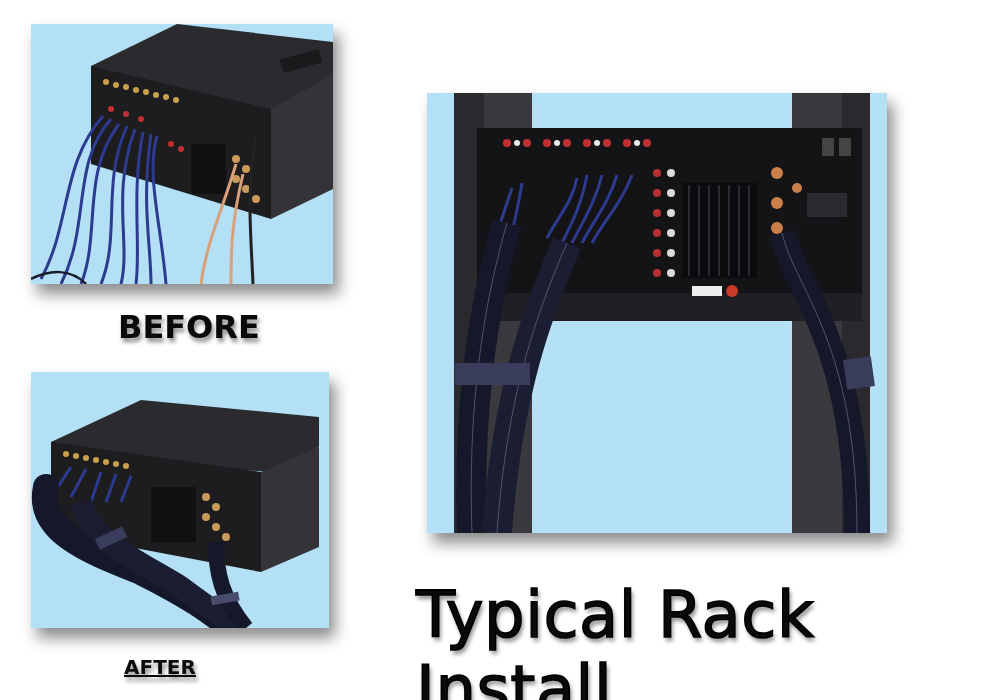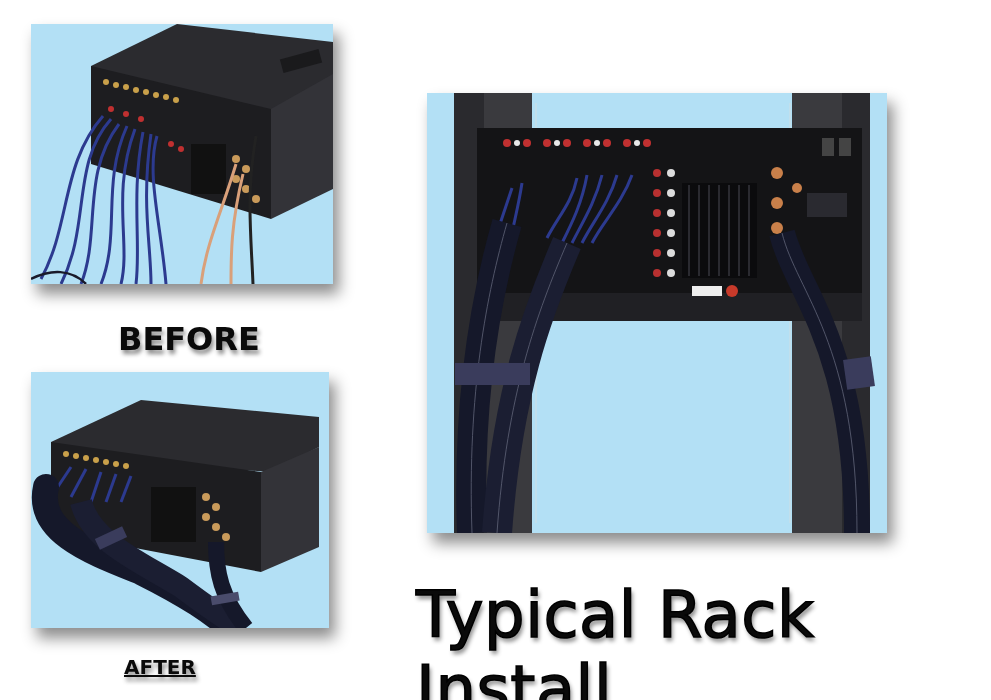--- a/index.html
+++ b/index.html
@@ -15,21 +15,21 @@
     overflow:hidden;
   }
   .caption {
     position:absolute;
     font-family: "DejaVu Sans", sans-serif;
     font-weight:bold;
     color:#0a0a0a;
     text-shadow: 2px 4px 4px rgba(0,0,0,0.45);
     letter-spacing:0px;
   }
-  .cap-before { left:118px; top:320px; font-size:32px; }
+  .cap-before { left:118px; top:308px; font-size:32px; }
   .cap-after { left:124px; top:655px; font-size:20px;text-decoration:underline; }
   .cap-rack { left:416px; top:578px; font-size:64px; font-weight:normal; -webkit-text-stroke:1.5px #000; letter-spacing:0.5px; }
   svg { display:block; }
 </style>
 </head>
 <body>
 
 <div class="photo" style="left:31px; top:24px; width:302px; height:260px;">
   <svg width="302" height="260" viewBox="0 0 302 260">
     <rect width="302" height="260" fill="#b3e0f5"></rect>

